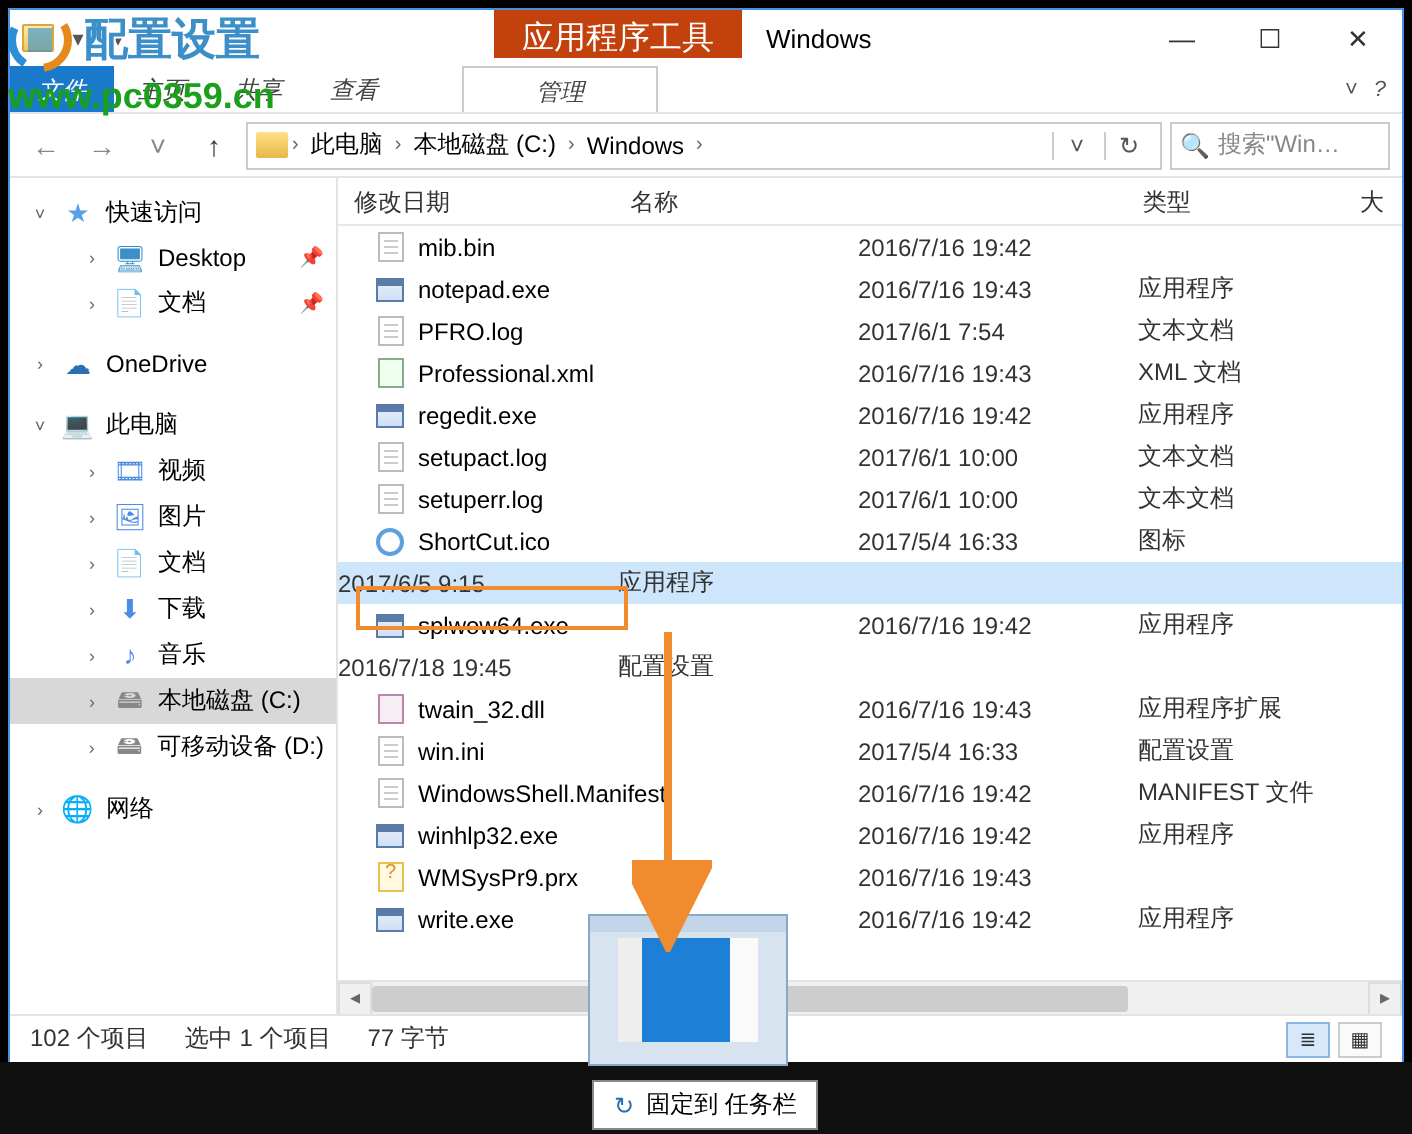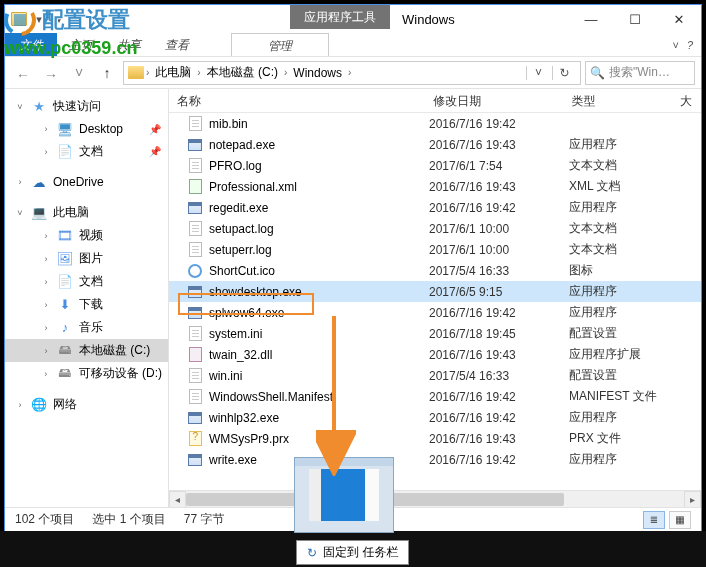--- a/index.html
+++ b/index.html
@@ -5,21 +5,21 @@
 * { margin: 0; padding: 0; box-sizing: border-box; font-family: "Microsoft YaHei", "Segoe UI", sans-serif; }
 body { width: 706px; height: 567px; background: #000; position: relative; overflow: hidden; }
 .window { position: absolute; left: 4px; top: 4px; width: 698px; height: 528px; background: #fff; border: 1px solid #4a8de4; display: flex; flex-direction: column; }
 
 
 .titlebar { height: 28px; display: flex; align-items: center; background: #fff; }
 .titlebar .left-icons { display: flex; align-items: center; padding-left: 6px; gap: 4px; }
 .titlebar .left-icons .folder-mini { width: 16px; height: 14px; background: linear-gradient(#ffe9a8,#f3c95f); border: 1px solid #d5a93e; border-radius: 1px; }
 .titlebar .expander { width: 16px; text-align: center; font-size: 11px; color: #555; }
 .titlebar .tab-group { display: flex; height: 100%; margin-left: 180px; }
-.tool-tab { background: #737373; color: #fff; font-size: 12px; padding: 4px 14px 0; height: 24px; min-width: 90px; text-align: center; margin-left: 43px; }
+.tool-tab { background: #c2410c; color: #fff; font-size: 16px; padding: 4px 14px 0; height: 24px; min-width: 90px; text-align: center; }
 .title-text { font-size: 13px; color: #000; padding: 0 12px; align-self: center; }
 .win-controls { margin-left: auto; display: flex; height: 100%; }
 .win-btn { width: 44px; height: 28px; display: flex; align-items: center; justify-content: center; font-size: 13px; color: #333; cursor: pointer; }
 
 
 .ribbon { height: 24px; background: #fff; border-bottom: 1px solid #e3e3e3; display: flex; align-items: stretch; font-size: 12px; position: relative; font-style: italic; }
 .ribbon-file { background: #1979ca; color: #fff; padding: 4px 14px; cursor: pointer; }
 .ribbon-tab { padding: 4px 12px; cursor: pointer; color: #444; }
 .ribbon-manage { margin-left: 30px; padding: 4px 36px; border: 1px solid #ccc; border-bottom: none; color: #444; }
 .ribbon-right { margin-left: auto; display: flex; align-items: center; padding-right: 8px; gap: 8px; color: #555; font-size: 11px; }
@@ -263,22 +263,22 @@
         <div style="height: 8px;"></div>
         <div class="side-item root">
           <span class="expand-caret">›</span>
           <span class="icon icon-net">🌐</span>
           <span>网络</span>
         </div>
         <div style="height: 8px;"></div>
       </div>
     <div class="files">
       <div class="col-headers">
+        <div class="col col-date">修改日期</div>
         <div class="col col-name">名称</div>
-        <div class="col col-date">修改日期</div>
         <div class="col col-type">类型</div>
         <div class="col col-size">大</div>
       </div>
       <div class="file-list" id="file-list">
           <div class="file-row">
             <div class="cell-name">
               <span class="file-icon">
                 <span class="fi-bin"></span>
               </span>
               <span>mib.bin</span>
@@ -349,46 +349,34 @@
             <div class="cell-name">
               <span class="file-icon">
                 <span class="fi-ico"></span>
               </span>
               <span>ShortCut.ico</span>
             </div>
             <div class="cell-date">2017/5/4 16:33</div>
             <div class="cell-type">图标</div>
           </div>
           <div class="file-row selected">
+            <div class="cell-date">2017/6/5 9:15</div>
+            <div class="cell-type">应用程序</div>
+          </div>
+          <div class="file-row">
             <div class="cell-name">
               <span class="file-icon">
                 <span class="fi-exe"></span>
               </span>
-              <span>showdesktop.exe</span>
-            </div>
-            <div class="cell-date">2017/6/5 9:15</div>
-            <div class="cell-type">应用程序</div>
-          </div>
-          <div class="file-row">
-            <div class="cell-name">
-              <span class="file-icon">
-                <span class="fi-exe"></span>
-              </span>
               <span>splwow64.exe</span>
             </div>
             <div class="cell-date">2016/7/16 19:42</div>
             <div class="cell-type">应用程序</div>
           </div>
           <div class="file-row">
-            <div class="cell-name">
-              <span class="file-icon">
-                <span class="fi-ini"></span>
-              </span>
-              <span>system.ini</span>
-            </div>
             <div class="cell-date">2016/7/18 19:45</div>
             <div class="cell-type">配置设置</div>
           </div>
           <div class="file-row">
             <div class="cell-name">
               <span class="file-icon">
                 <span class="fi-dll"></span>
               </span>
               <span>twain_32.dll</span>
             </div>
@@ -426,21 +414,20 @@
             <div class="cell-type">应用程序</div>
           </div>
           <div class="file-row">
             <div class="cell-name">
               <span class="file-icon">
                 <span class="fi-prx"></span>
               </span>
               <span>WMSysPr9.prx</span>
             </div>
             <div class="cell-date">2016/7/16 19:43</div>
-            <div class="cell-type">PRX 文件</div>
           </div>
           <div class="file-row">
             <div class="cell-name">
               <span class="file-icon">
                 <span class="fi-exe"></span>
               </span>
               <span>write.exe</span>
             </div>
             <div class="cell-date">2016/7/16 19:42</div>
             <div class="cell-type">应用程序</div>

